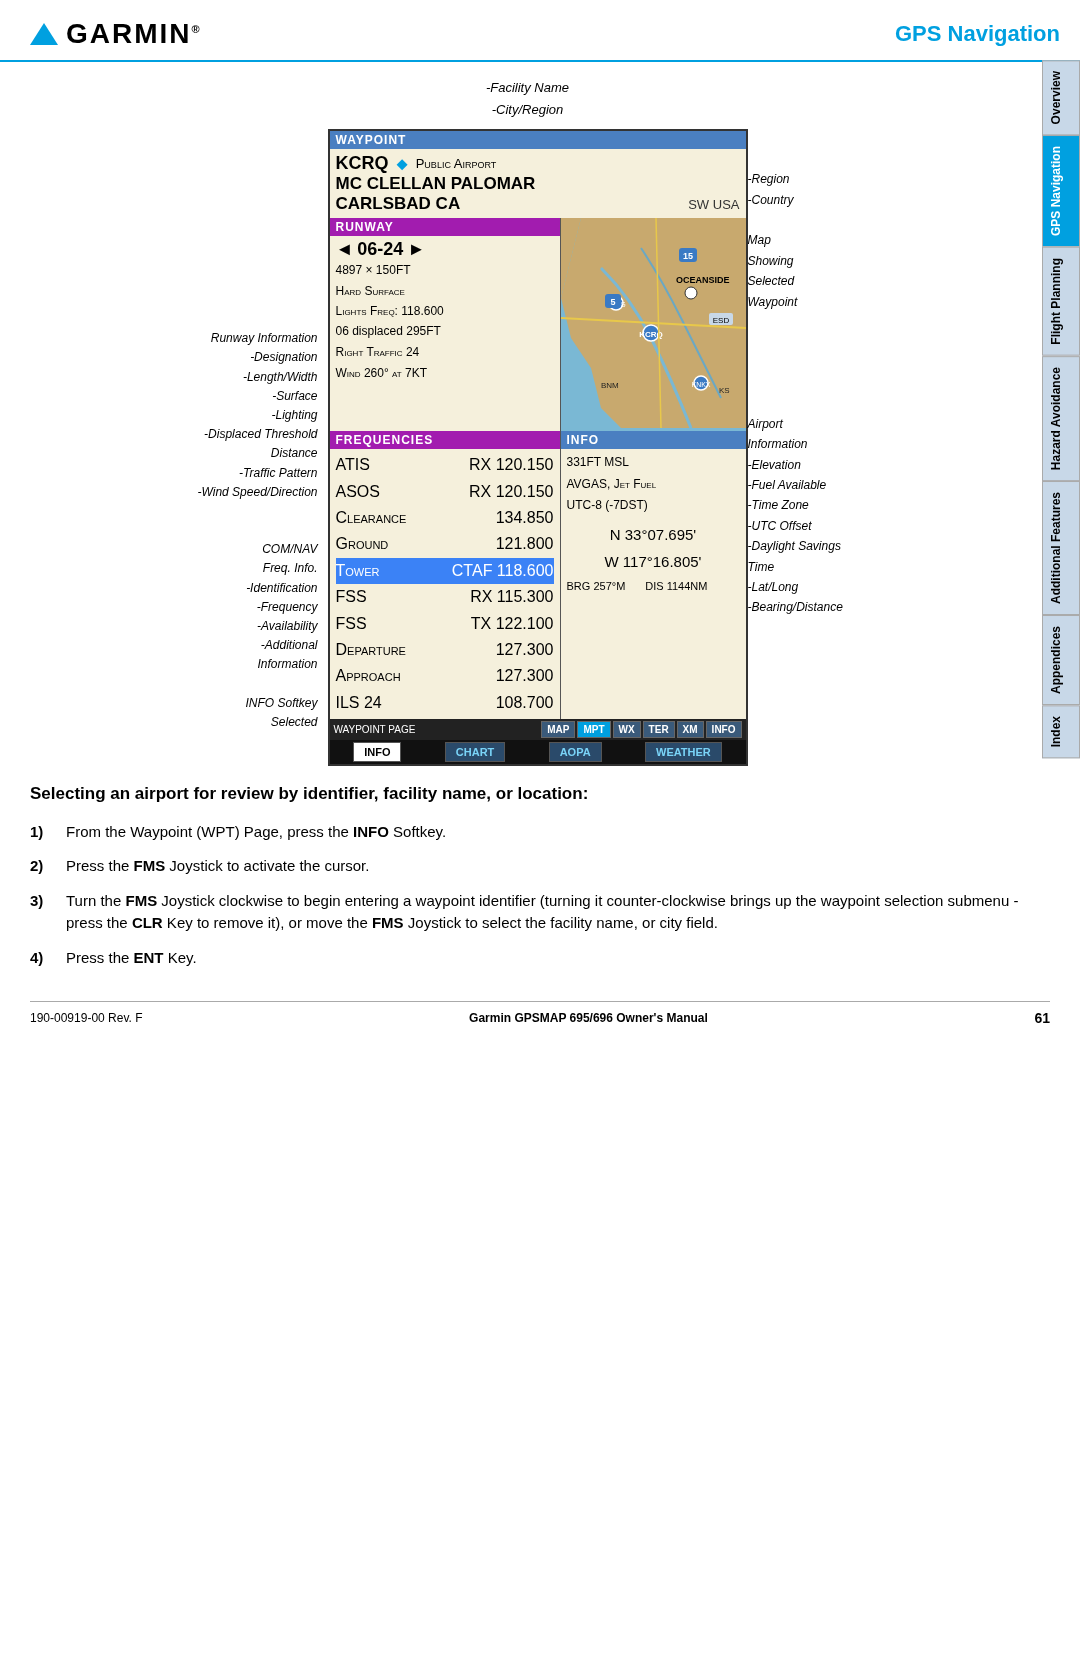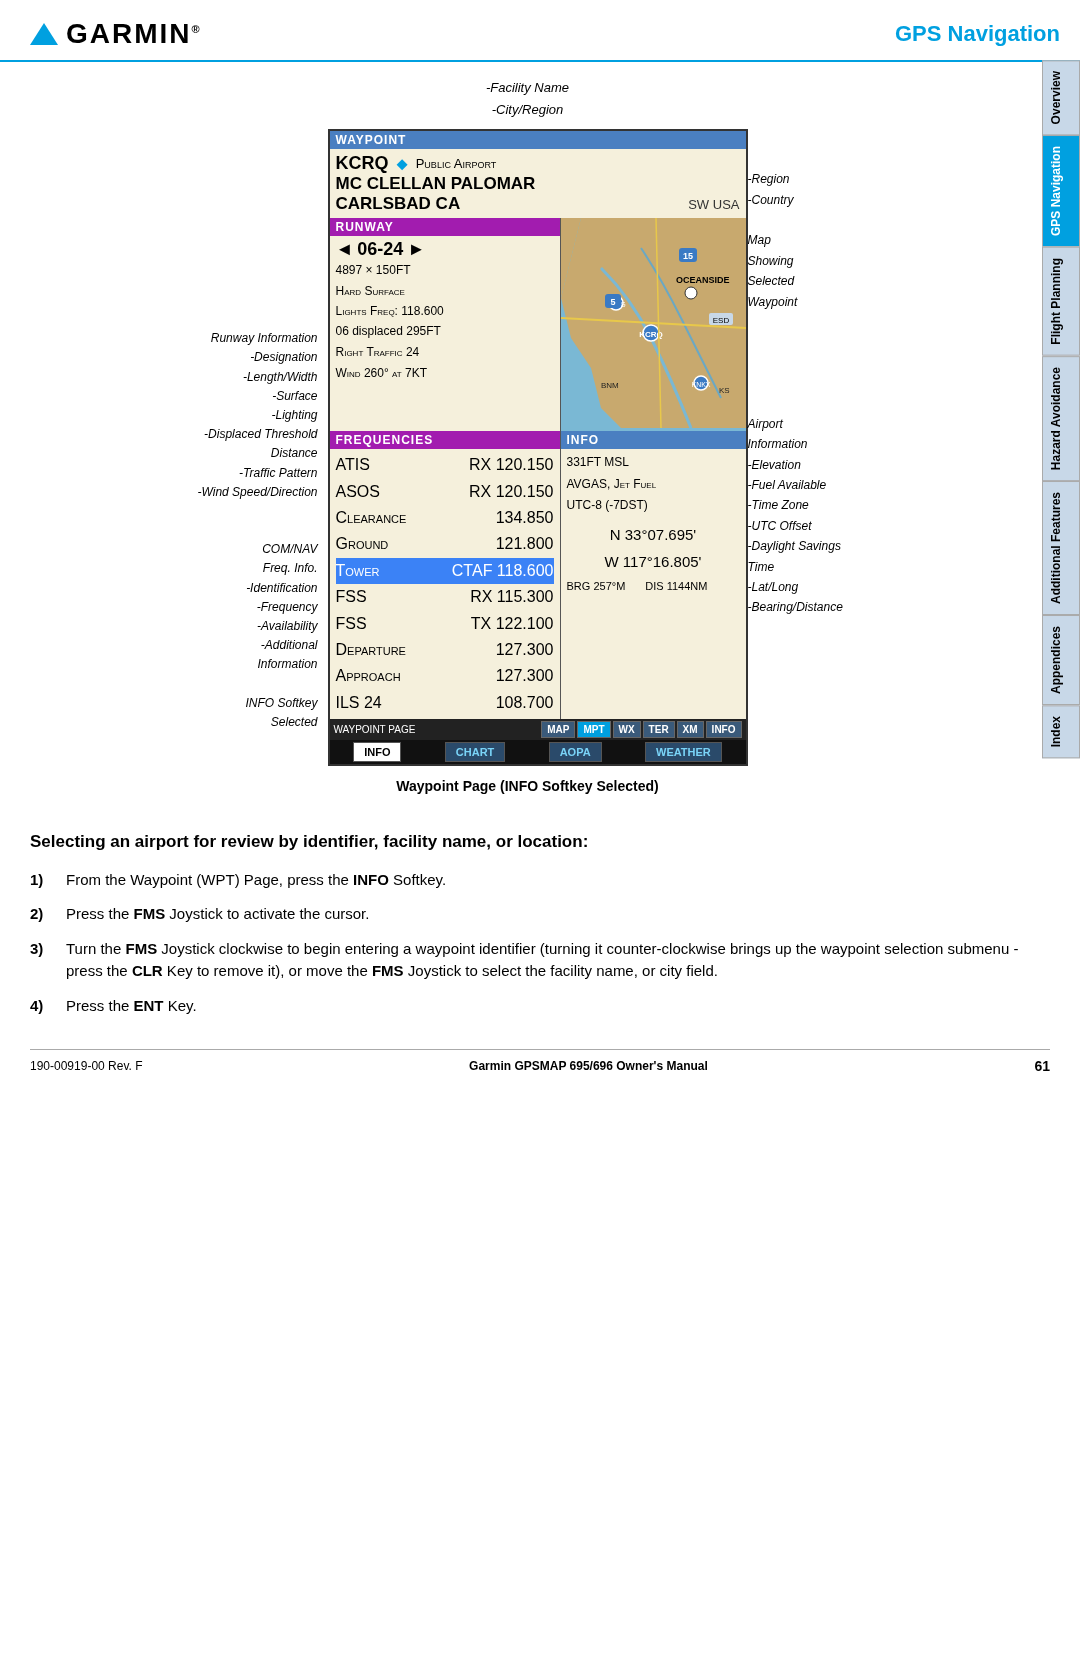--- a/index.html
+++ b/index.html
@@ -589,21 +589,20 @@
     <div class="right-labels">
       <div><em>-Region<br>-Country</em></div>
       <br>
       <div><em>Map<br>Showing<br>Selected<br>Waypoint</em></div>
       <br><br><br><br><br>
       <div><em>Airport<br>Information<br>-Elevation<br>-Fuel Available<br>-Time Zone<br>-UTC Offset<br>-Daylight Savings<br>Time<br>-Lat/Long<br>-Bearing/Distance</em></div>
     </div>
 
   </div>
 
-  <div class="figure-caption">Waypoint Page (INFO Softkey Selected)</div>
 
 </div>
 
 <div class="body-text">
   <div class="section-heading">Selecting an airport for review by identifier, facility name, or location:</div>
 
   <ol class="numbered-list">
     <li>
       <span class="list-num">1)</span>
       <span class="list-text">

